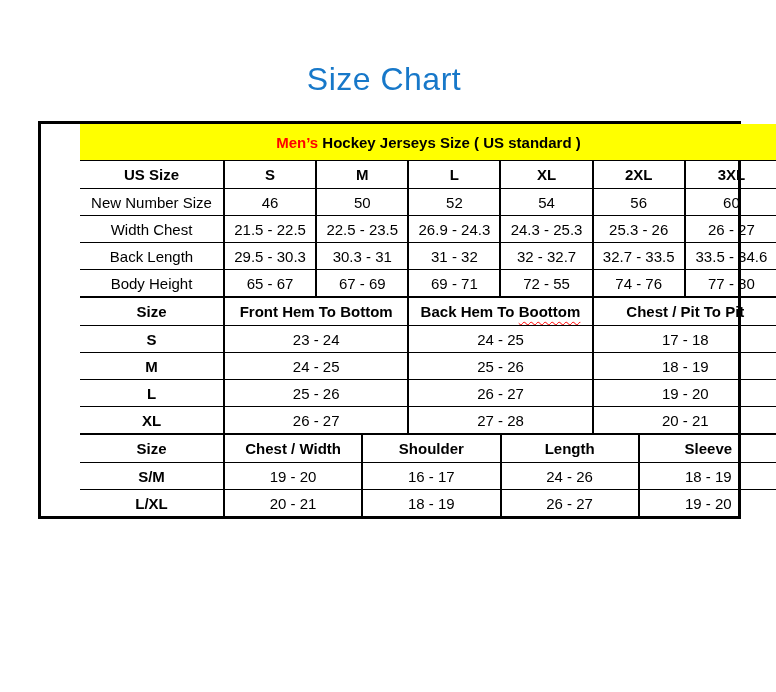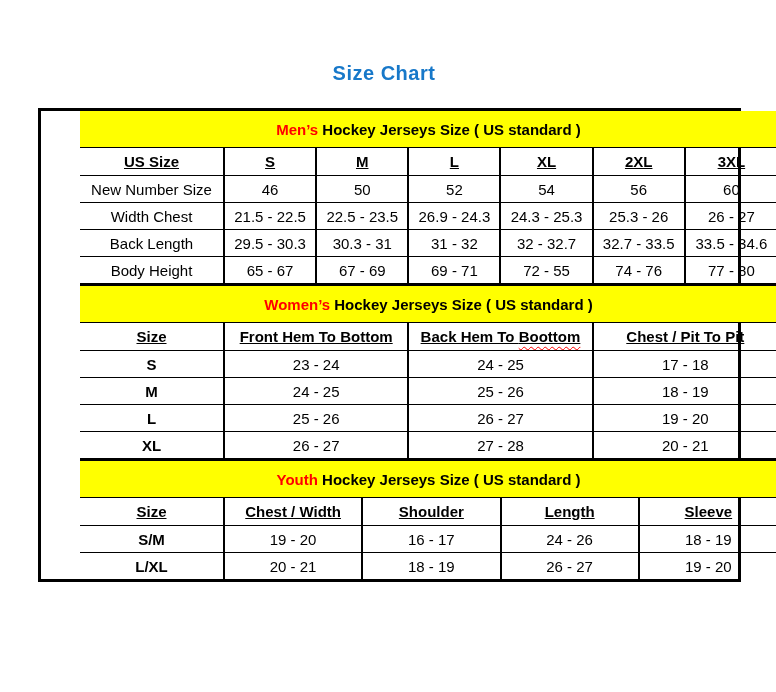--- a/index.html
+++ b/index.html
@@ -14,22 +14,22 @@
   body{
     width:776px;height:692px;
     background:var(--page-bg);
     font-family:"Liberation Sans","DejaVu Sans",sans-serif;
     color:var(--text-black);
   }
   .page{width:776px;height:692px;overflow:hidden;position:relative;background:var(--page-bg);}
   .title{
     margin:62px 8px 0 0;
     text-align:center;
-    font-size:20px;
-    font-weight:bold;
+    font-size:32px;
+    font-weight:normal;
     letter-spacing:0.5px;
     line-height:1.1;
     color:var(--title-blue);
   }
   .frame{
     margin:24px 38px 0 38px;
     width:697px;
     border:3px solid var(--line-black);
   }
   .frame table{
@@ -57,21 +57,21 @@
   .frame table:last-child tr:last-child td{border-bottom:none;}
   .band-cell{
     background:var(--band-yellow);
     height:32px;
     font-size:17px;
     font-weight:bold;
     border-bottom-width:2px;
   }
   .frame table + table .band-cell{border-top-width:2px;}
   .band-cell .hi{color:var(--accent-red);}
-  .head-cell{height:23px;font-weight:bold;text-decoration:underline;}
+  .head-cell{height:23px;font-weight:bold;}
   .value-cell{height:22px;font-weight:normal;}
   .label-cell{height:22px;font-weight:normal;border-radius:9px;}
   .label-cell.bold{font-weight:bold;}
   .wavy{
     text-decoration-line:underline;
     text-decoration-style:wavy;
     text-decoration-color:var(--accent-red);
     text-decoration-thickness:1px;
     text-underline-offset:4px;
   }
@@ -145,23 +145,20 @@
       </table>
     <table>
         <colgroup>
           <col class="label-col">
           <col>
           <col>
           <col>
         </colgroup>
         <tbody>
           <tr>
-            <th colspan="4" class="band-cell"><span class="hi">Women’s</span> Hockey Jerseys Size ( US standard )</th>
-          </tr>
-          <tr>
             <th class="head-cell">Size</th>
             <th class="head-cell">Front Hem To Bottom</th>
             <th class="head-cell">Back Hem To <span class="wavy">Boottom</span></th>
             <th class="head-cell">Chest / Pit To Pit</th>
           </tr>
           <tr>
             <td class="label-cell bold">S</td>
             <td class="value-cell">23 - 24</td>
             <td class="value-cell">24 - 25</td>
             <td class="value-cell">17 - 18</td>
@@ -188,23 +185,20 @@
       </table>
     <table>
         <colgroup>
           <col class="label-col">
           <col>
           <col>
           <col>
           <col>
         </colgroup>
         <tbody>
-          <tr>
-            <th colspan="5" class="band-cell"><span class="hi">Youth</span> Hockey Jerseys Size ( US standard )</th>
-          </tr>
           <tr>
             <th class="head-cell">Size</th>
             <th class="head-cell">Chest / Width</th>
             <th class="head-cell">Shoulder</th>
             <th class="head-cell">Length</th>
             <th class="head-cell">Sleeve</th>
           </tr>
           <tr>
             <td class="label-cell bold">S/M</td>
             <td class="value-cell">19 - 20</td>

